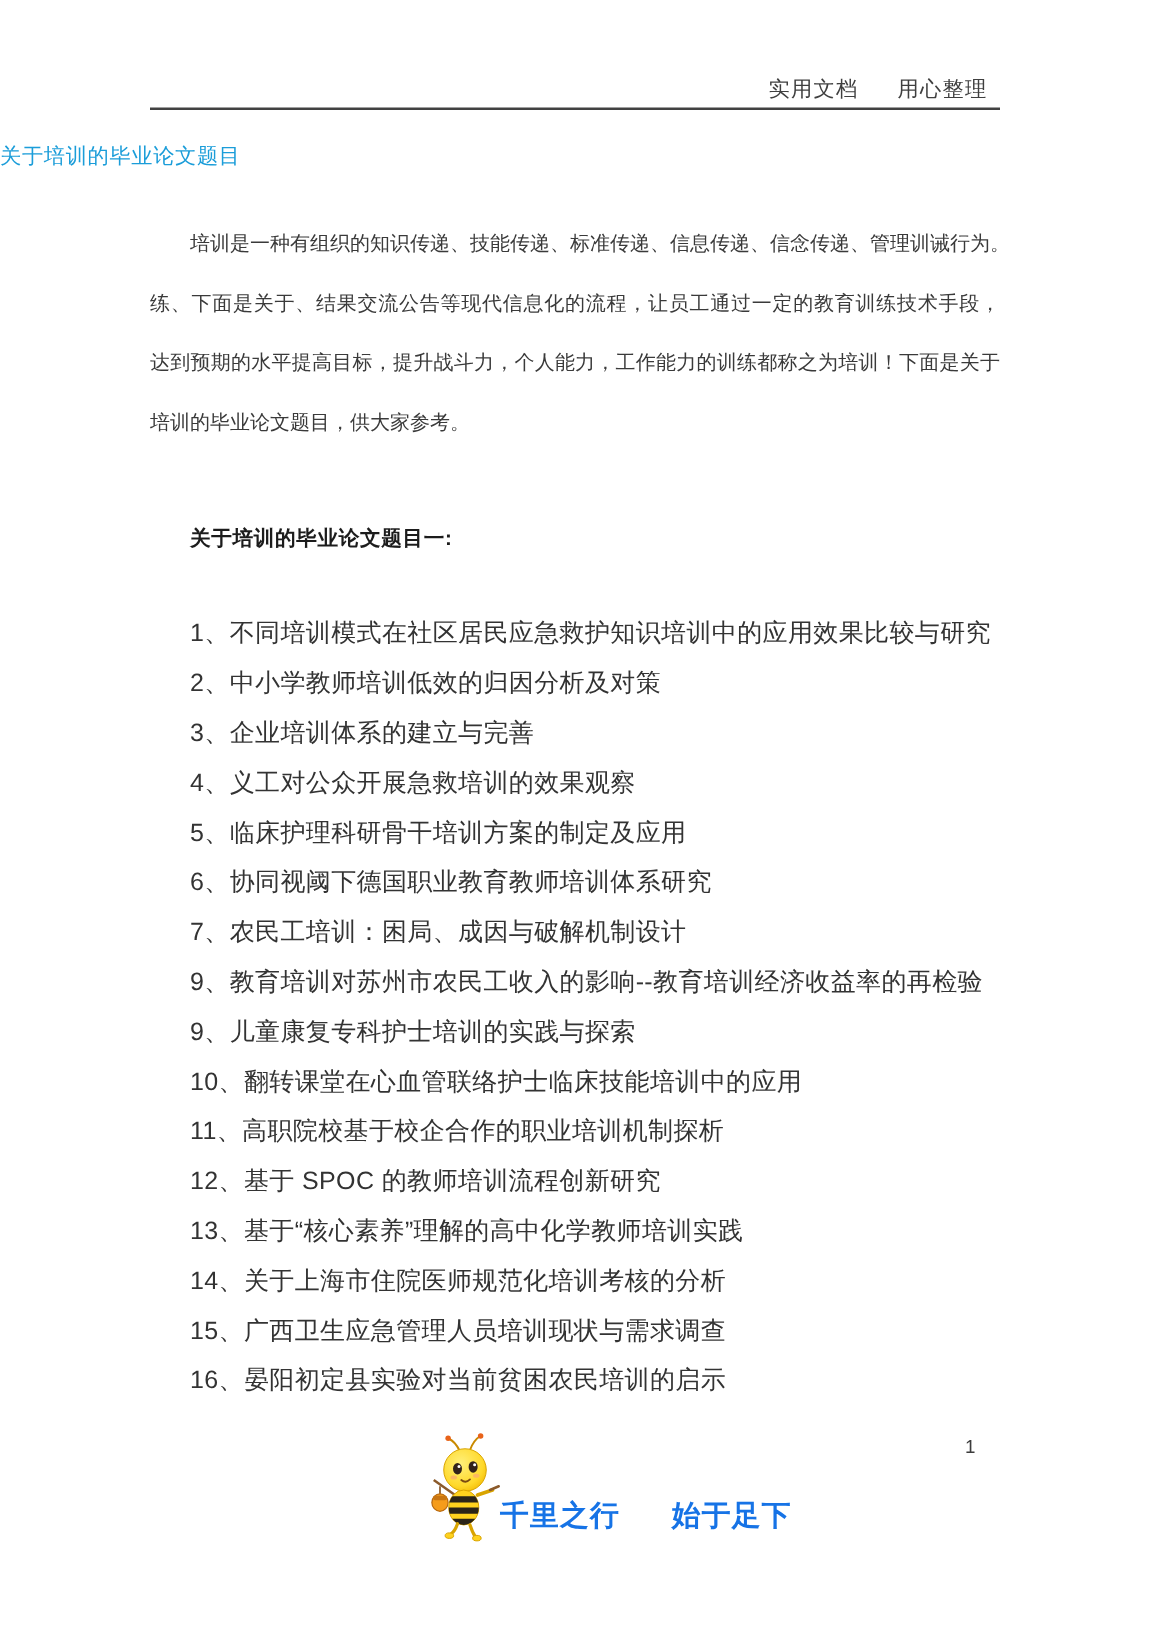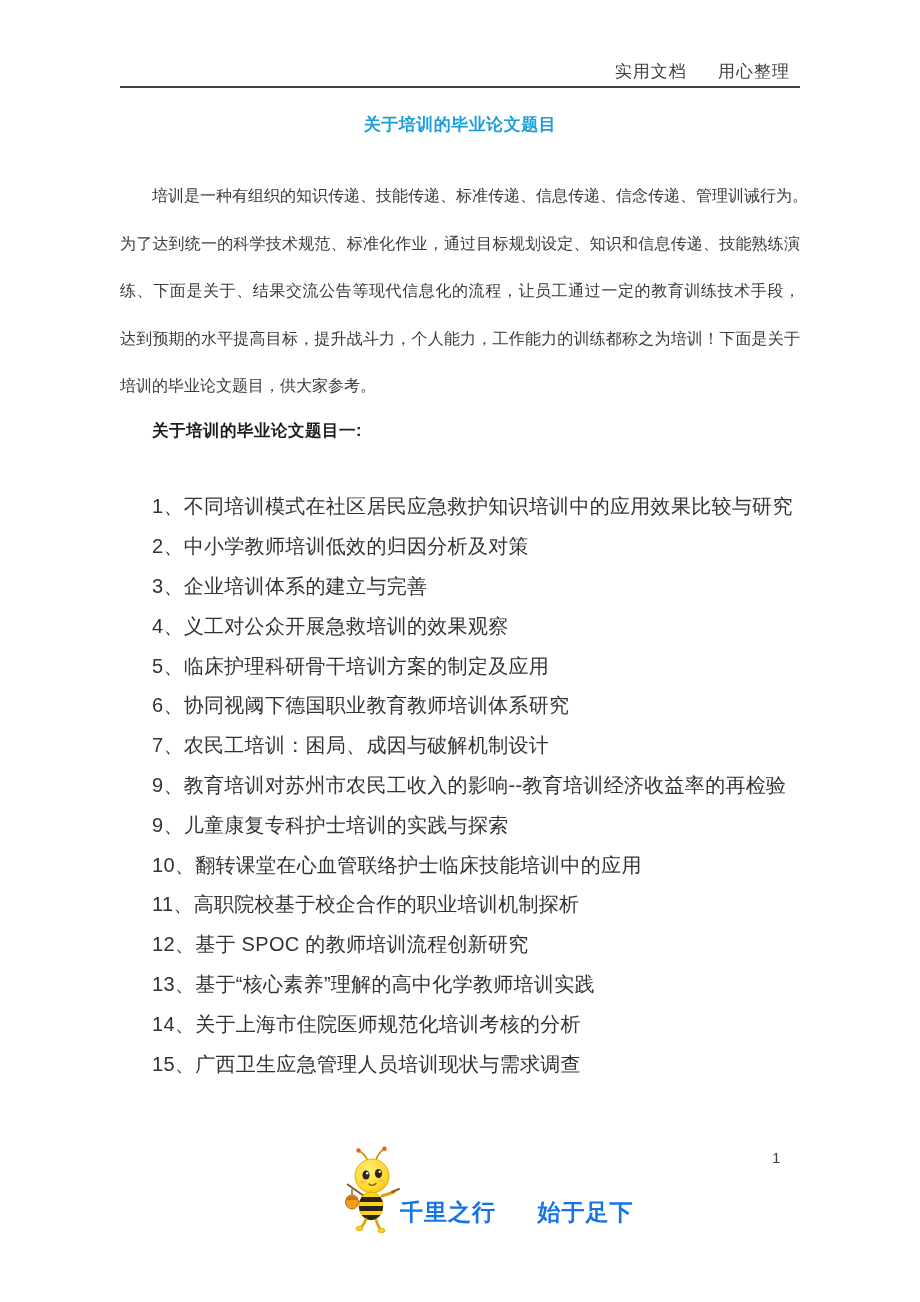--- a/index.html
+++ b/index.html
@@ -24,21 +24,21 @@
     font-size:17px;color:#3f3f3f;letter-spacing:1px;
   }
   .header-meta .tag + .tag{margin-left:26px;}
   .header-rule{
     position:absolute;top:86px;left:120px;width:680px;height:0;
     border-bottom:2px solid #424242;
   }
   
   .doc-title{
     position:absolute;top:113px;left:0;width:100%;
-    text-align:center;font-size:17px;font-weight:bold;
+    font-size:17px;font-weight:normal;
     color:var(--title-blue);letter-spacing:0.5px;
   }
   
   .intro{
     position:absolute;top:172px;left:120px;width:680px;
     font-size:16px;color:var(--body-text);
   }
   .intro-line{
     height:47.5px;line-height:47.5px;
     text-align:justify;text-align-last:justify;
@@ -86,21 +86,20 @@
     <span class="tag">用心整理</span>
   </div>
   <div class="header-rule"></div>
 
   <div class="doc-title">关于培训的毕业论文题目</div>
 
   <div class="intro">
 
       <div class="intro-line">培训是一种有组织的知识传递、技能传递、标准传递、信息传递、信念传递、管理训诫行为。</div>
 
-      <div class="intro-line">为了达到统一的科学技术规范、标准化作业，通过目标规划设定、知识和信息传递、技能熟练演</div>
 
       <div class="intro-line">练、下面是关于、结果交流公告等现代信息化的流程，让员工通过一定的教育训练技术手段，</div>
 
       <div class="intro-line">达到预期的水平提高目标，提升战斗力，个人能力，工作能力的训练都称之为培训！下面是关于</div>
 
       <div class="intro-line">培训的毕业论文题目，供大家参考。</div>
     </div>
 
   <div class="section-heading">关于培训的毕业论文题目一:</div>
 
@@ -129,20 +128,21 @@
       <div class="topic-item">11、高职院校基于校企合作的职业培训机制探析</div>
 
       <div class="topic-item">12、基于 SPOC 的教师培训流程创新研究</div>
 
       <div class="topic-item">13、基于“核心素养”理解的高中化学教师培训实践</div>
 
       <div class="topic-item">14、关于上海市住院医师规范化培训考核的分析</div>
 
       <div class="topic-item">15、广西卫生应急管理人员培训现状与需求调查</div>
 
+      <div class="topic-item">16、晏阳初定县实验对当前贫困农民培训的启示</div>
     </div>
 
   <div class="bee-wrap">
     <svg width="60" height="88" viewBox="0 0 60 88" xmlns="http://www.w3.org/2000/svg">
       <defs>
         <radialGradient id="headG" cx="40%" cy="35%" r="75%">
           <stop offset="0%" stop-color="#FFF07A"></stop>
           <stop offset="70%" stop-color="#FFD92B"></stop>
           <stop offset="100%" stop-color="#F2B800"></stop>
         </radialGradient>

